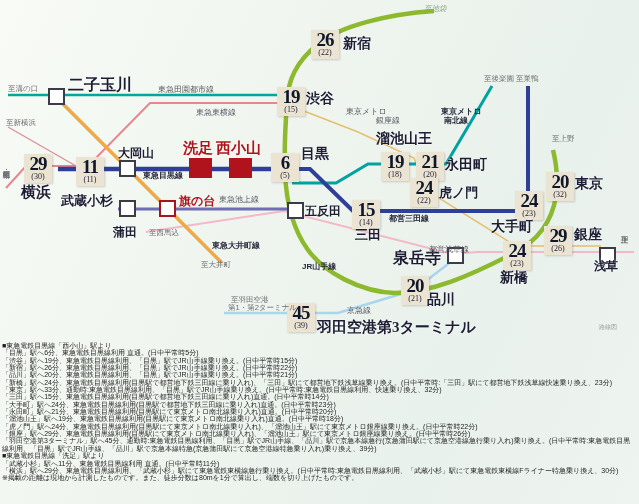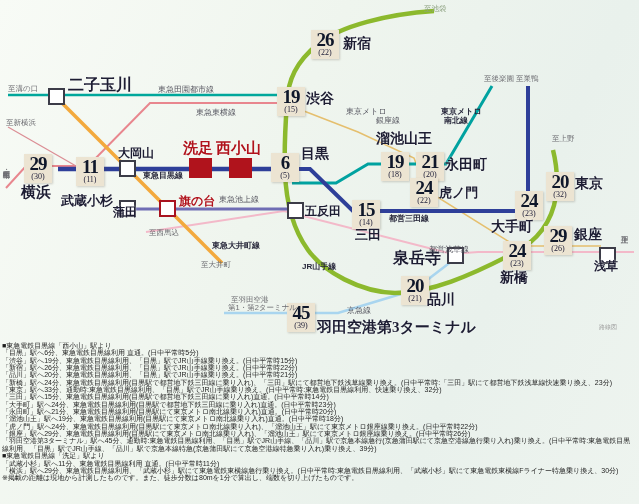--- a/index.html
+++ b/index.html
@@ -134,21 +134,21 @@
         <div class="off">(14)</div>
       </div>
       <div class="st" style="left: 355px; top: 226px; font-size: 13px;">三田</div>
       <div class="sq white-square" style="left: 447px; top: 247px;"></div>
       <div class="st" style="left: 393px; top: 248px; font-size: 16px;">泉岳寺</div>
       <div class="sq white-square" style="left: 287px; top: 202px;"></div>
       <div class="st" style="left: 305px; top: 203px; font-size: 12px;">五反田</div>
       <div class="sq red-outline-square" style="left: 159px; top: 200px;"></div>
       <div class="st red" style="left: 179px; top: 193px; font-size: 12px;">旗の台</div>
       <div class="sq white-square" style="left: 119px; top: 200px;"></div>
-      <div class="st" style="left: 113px; top: 204px; font-size: 12px;">蒲田</div>
+      <div class="st" style="left: 113px; top: 224px; font-size: 12px;">蒲田</div>
       <div class="badge" style="left: 287px; top: 303px;">
         <div class="num">45</div>
         <div class="off">(39)</div>
       </div>
       <div class="st" style="left: 317px; top: 318px; font-size: 15px;">羽田空港第3ターミナル</div>
       <div class="ll" style="left: 158px; top: 85px;">東急田園都市線</div>
       <div class="ll" style="left: 196px; top: 108px;">東急東横線</div>
       <div class="ll" style="left: 346px; top: 107px;">東京メトロ</div>
       <div class="ll" style="left: 353px; top: 116px; padding-left: 23px;">銀座線</div>
       <div class="ll b" style="left: 441px; top: 107px;">東京メトロ</div>
@@ -158,21 +158,21 @@
       <div class="ll b" style="left: 212px; top: 241px;">東急大井町線</div>
       <div class="ll b" style="left: 389px; top: 214px;">都営三田線</div>
       <div class="ll" style="left: 429px; top: 245px;">都営浅草線</div>
       <div class="ll b" style="left: 302px; top: 262px;">JR山手線</div>
       <div class="ll" style="left: 347px; top: 306px;">京急線</div>
       <div class="ep" style="left: 8px; top: 85px;">至溝の口</div>
       <div class="ep" style="left: 6px; top: 119px;">至新横浜</div>
       <div class="ep v" style="left: 2px; top: 165px;">至元町・中華街</div>
       <div class="ep" style="left: 149px; top: 229px;">至西馬込</div>
       <div class="ep" style="left: 201px; top: 261px;">至大井町</div>
-      <div class="ep g" style="left: 424px; top: 5px;">至池袋</div>
+      <div class="ep g" style="left: 424px; top: 5px; font-style: italic;">至池袋</div>
       <div class="ep" style="left: 484px; top: 75px;">至後楽園</div>
       <div class="ep" style="left: 516px; top: 75px;">至巣鴨</div>
       <div class="ep" style="left: 552px; top: 135px;">至上野</div>
       <div class="ep v" style="left: 620px; top: 230px;">至押上</div>
       <div class="ep" style="left: 231px; top: 296px;">至羽田空港</div>
       <div class="ep" style="left: 228px; top: 304px;">第1・第2ターミナル</div>
     </div>
 
   <div id="notes">
       <div class="note-line">■東急電鉄目黒線「西小山」駅より</div>

